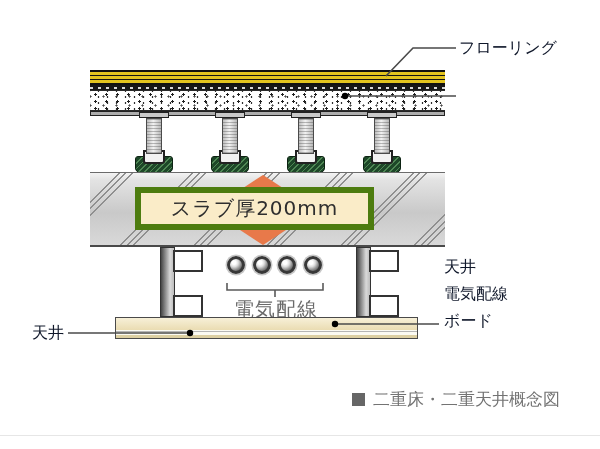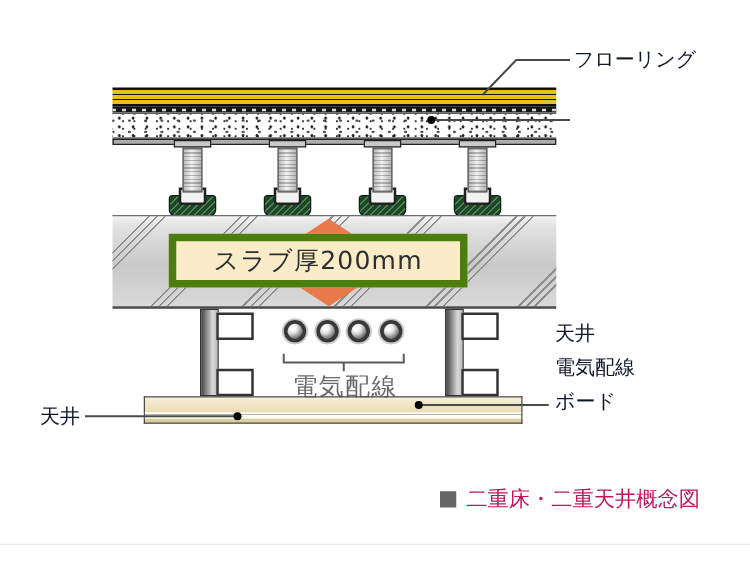--- a/index.html
+++ b/index.html
@@ -81,21 +81,21 @@
 
   
   .lbl{position:absolute;font-size:16px;color:#0f172a;white-space:nowrap;}
   .lbl-flooring{left:459px;top:38px;}
   .lbl-basepanel{left:461px;top:85px;}
   .lbl-plasterboard{left:444px;top:253px;line-height:27px;}
   .lbl-vinyl{left:32px;top:318px;line-height:29px;}
   .lbl-wiring{left:224px;top:296px;width:104px;text-align:center;font-size:20px;
     color:#6a6a6a;letter-spacing:1px;}
   .caption{left:352px;top:388px;display:flex;align-items:center;gap:8px;
-    font-size:17px;color:#be185d;}
+    font-size:17px;color:#737373;}
   .caption .sq{display:inline-block;width:13px;height:13px;background:#666;}
   .leaders{left:0;top:0;width:600px;height:449px;pointer-events:none;}
   .divider{left:0;top:435px;width:600px;height:1px;background:#e6e6e6;}
 </style>
 </head>
 <body>
 
 <div class="canvas">
 
   <div class="abs flooring"></div>

